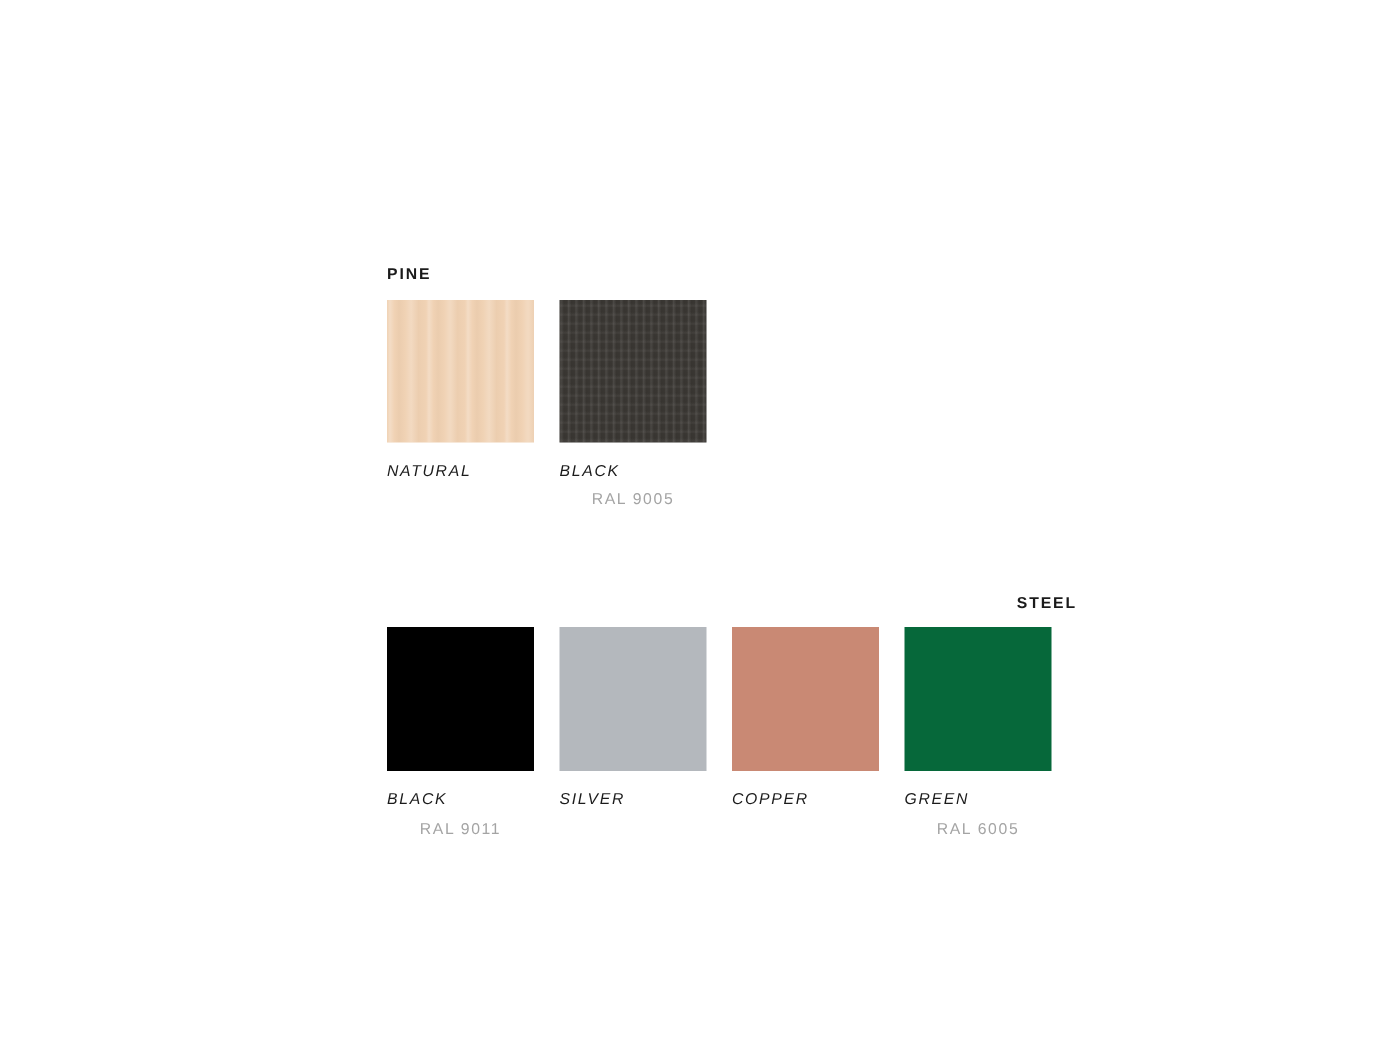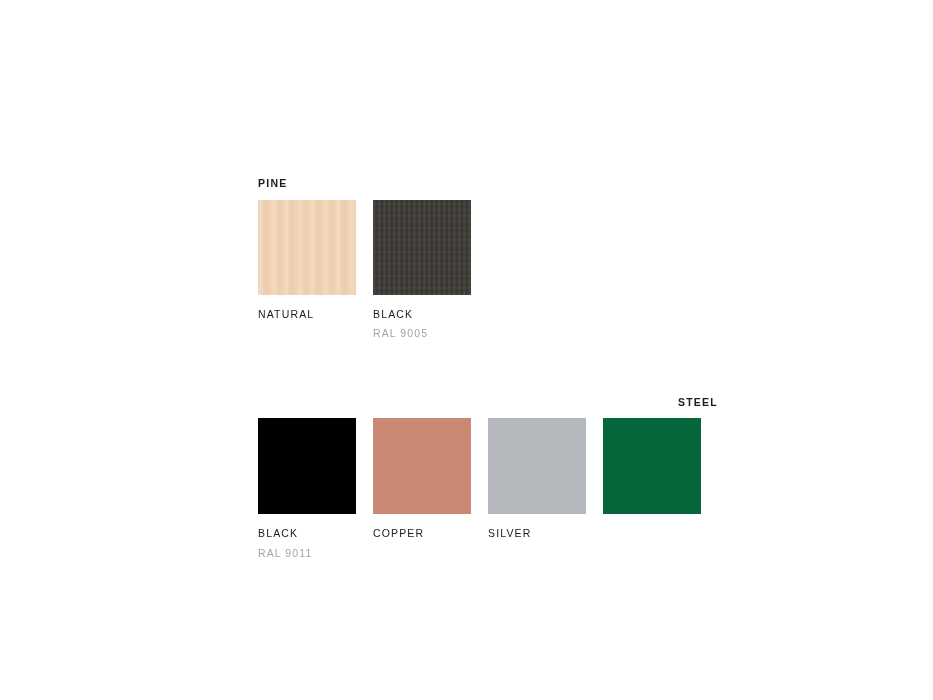--- a/index.html
+++ b/index.html
@@ -107,31 +107,33 @@
     margin-top: 14px;
   }
   .swatch-name {
     font-size: 10.5px;
     font-weight: 400;
     letter-spacing: 1.15px;
     color: #1b1b1b;
     text-transform: uppercase;
     line-height: 1;
     white-space: nowrap;
+    font-style: italic;
   }
   .swatch-code {
     font-size: 10.5px;
     font-weight: 400;
     letter-spacing: 1.1px;
     color: #a4a4a4;
     text-transform: uppercase;
     line-height: 1;
     margin-top: 9px;
     white-space: nowrap;
     min-height: 10px;
+    text-align: center;
   }
   .swatch-code:empty {
     display: none;
   }
 </style>
 </head>
 <body style="background: rgb(255, 255, 255);">
 
 <div class="sheet">
 
@@ -167,35 +169,39 @@
 
       <div class="swatch-cell">
         <div class="swatch-chip" style="background-color: rgb(0, 0, 0);"></div>
         <div class="swatch-caption">
           <div class="swatch-name" style="color: rgb(27, 27, 27);">BLACK</div>
           <div class="swatch-code" style="color: rgb(164, 164, 164);">RAL 9011</div>
         </div>
       </div>
 
       <div class="swatch-cell">
+        <div class="swatch-chip" style="background-color: rgb(180, 184, 189);"></div>
+        <div class="swatch-caption">
+          <div class="swatch-name" style="color: rgb(27, 27, 27);">SILVER</div>
+
+        </div>
+      </div>
+
+      <div class="swatch-cell">
         <div class="swatch-chip" style="background-color: rgb(201, 137, 116);"></div>
         <div class="swatch-caption">
           <div class="swatch-name" style="color: rgb(27, 27, 27);">COPPER</div>
 
         </div>
       </div>
 
       <div class="swatch-cell">
-        <div class="swatch-chip" style="background-color: rgb(180, 184, 189);"></div>
-        <div class="swatch-caption">
-          <div class="swatch-name" style="color: rgb(27, 27, 27);">SILVER</div>
-
-        </div>
-      </div>
-
-      <div class="swatch-cell">
         <div class="swatch-chip" style="background-color: rgb(6, 104, 58);"></div>
+        <div class="swatch-caption">
+          <div class="swatch-name" style="color: rgb(27, 27, 27);">GREEN</div>
+          <div class="swatch-code" style="color: rgb(164, 164, 164);">RAL 6005</div>
+        </div>
       </div>
 
     </div>
   </div>
 
 </div>
 
 </body></html>

